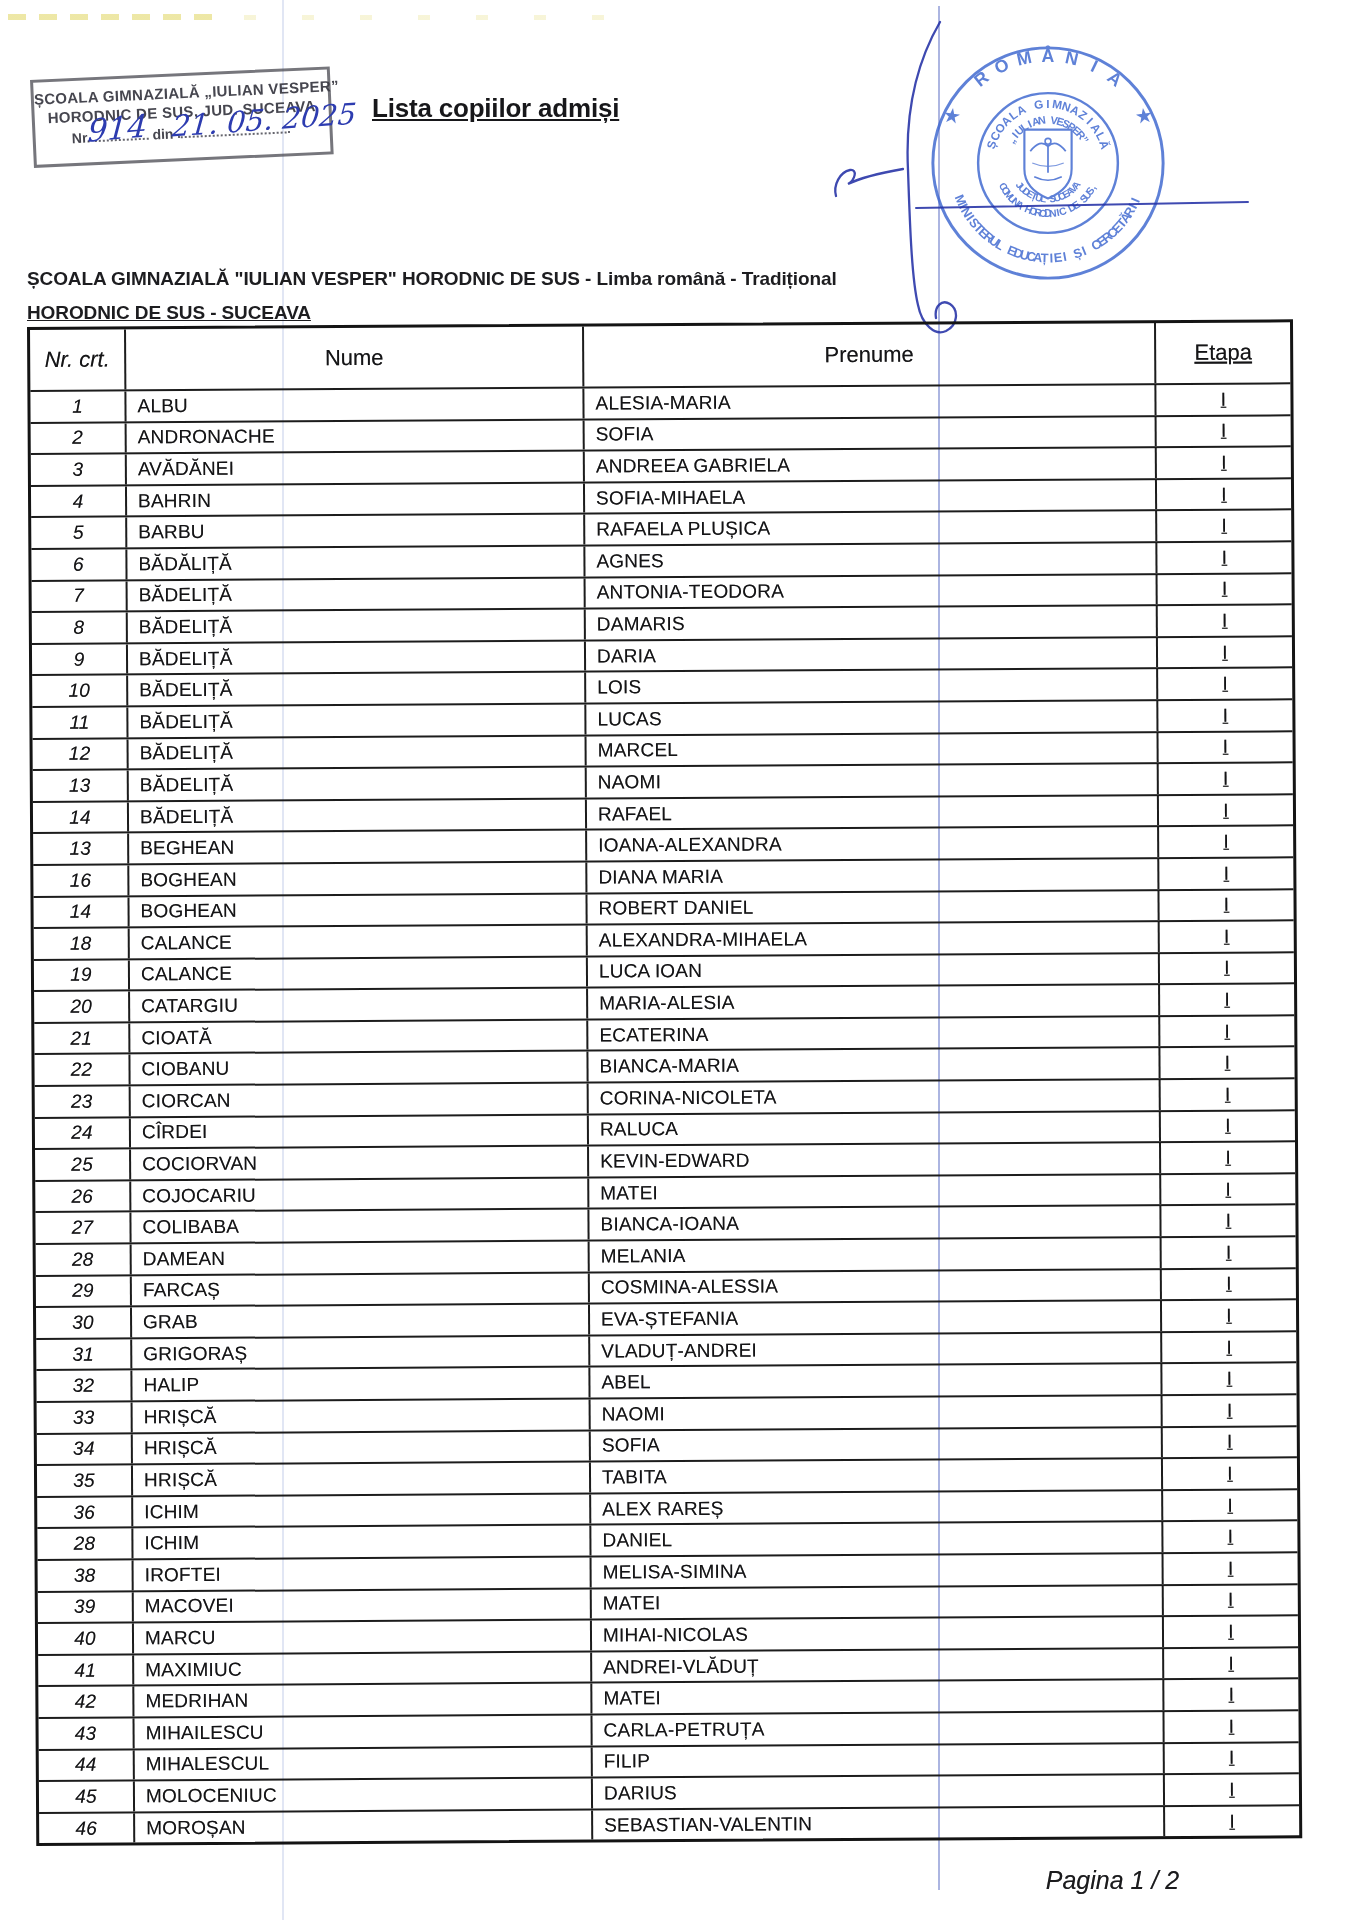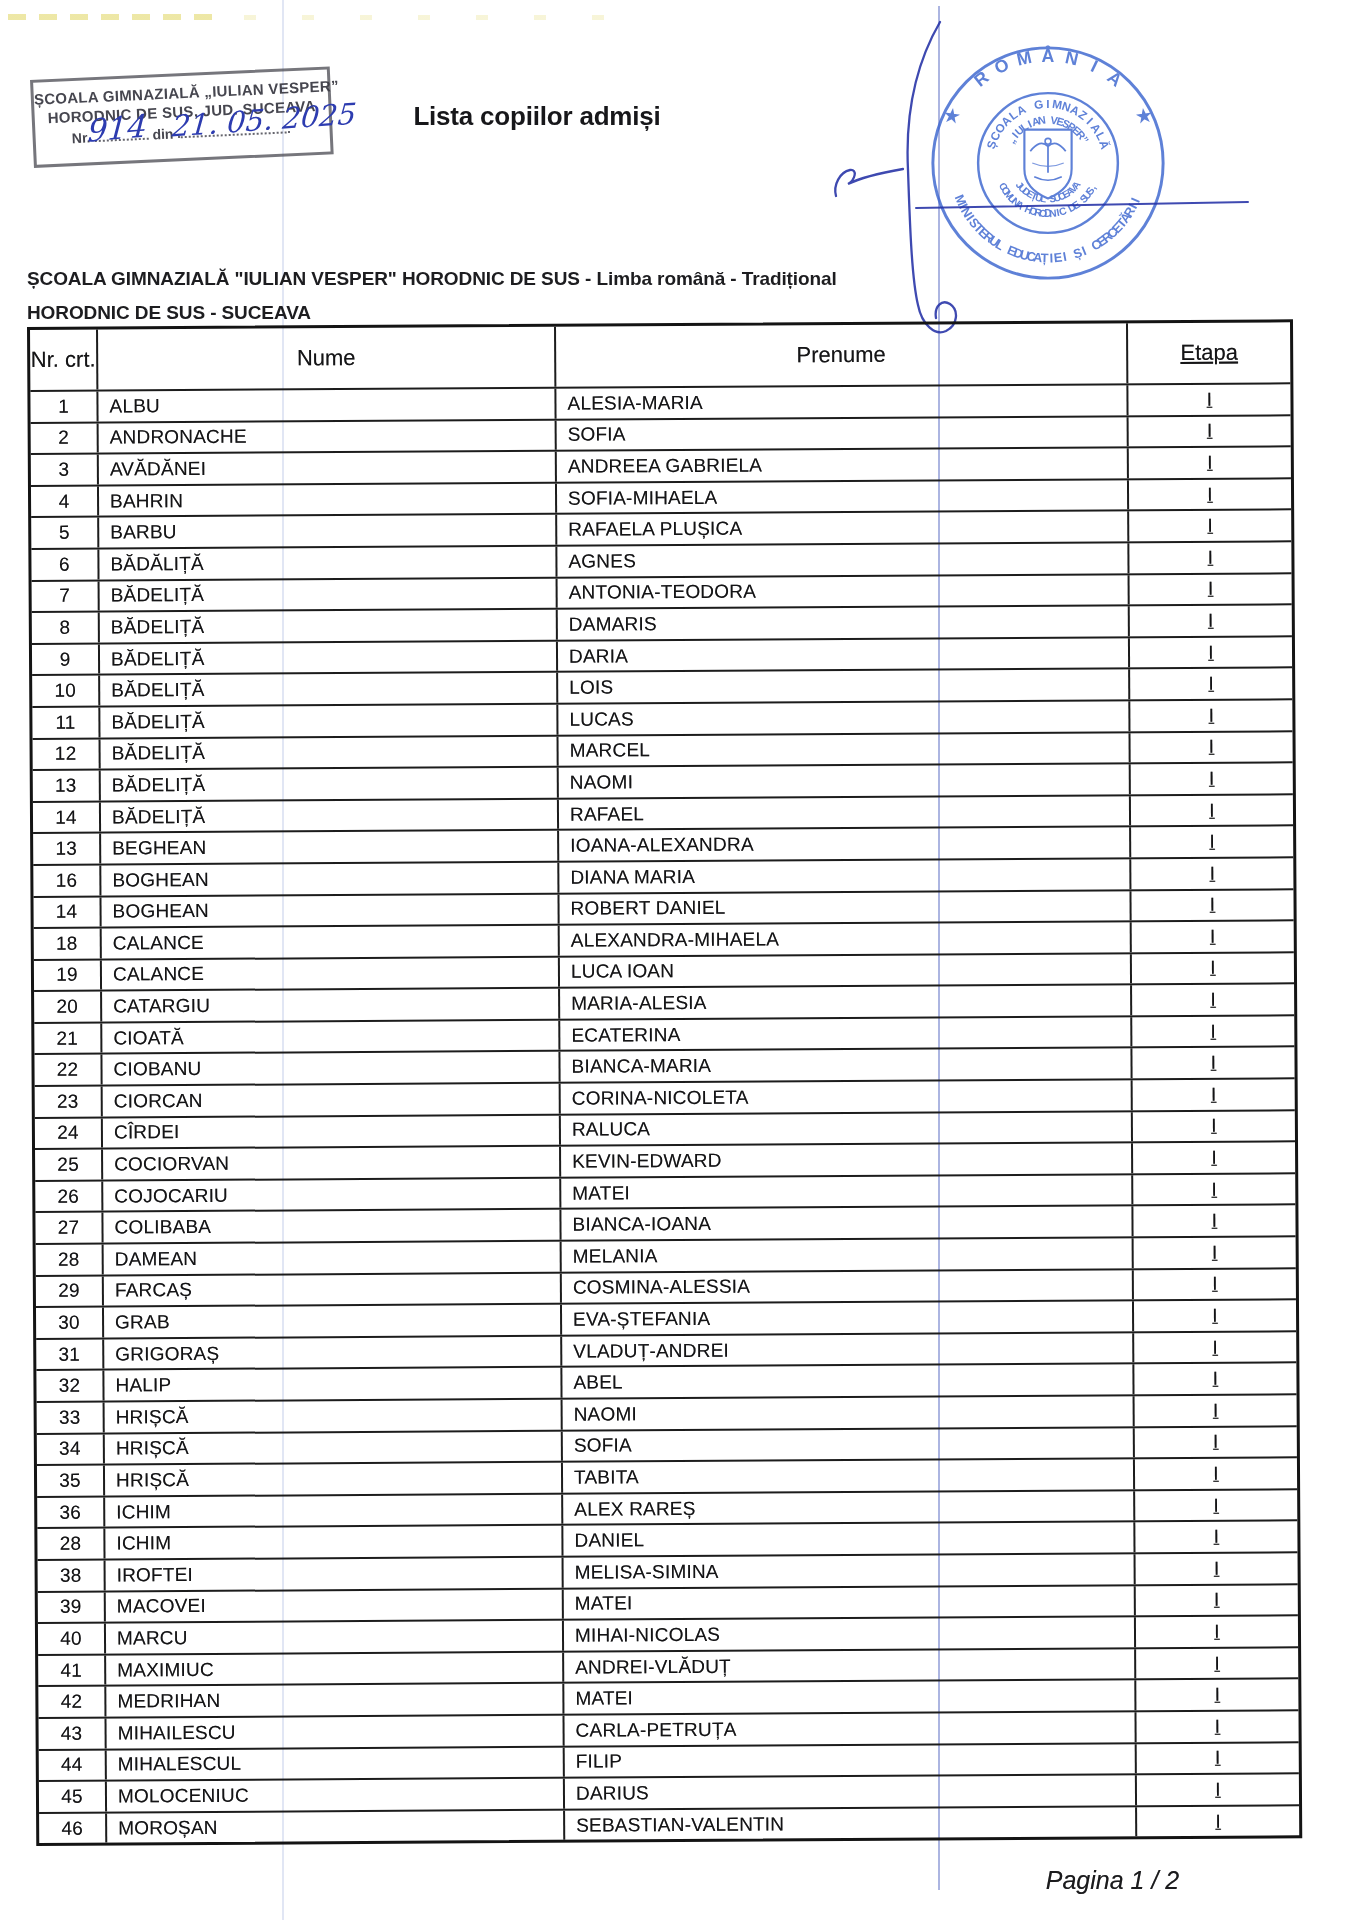--- a/index.html
+++ b/index.html
@@ -21,39 +21,39 @@
     padding-top:7px;box-sizing:border-box;background:rgba(255,255,255,0);}
   #reg-stamp .l{font-size:15px;font-weight:bold;letter-spacing:.3px;line-height:19px;white-space:nowrap;}
   #reg-line3{font-size:14px;margin-top:4px;font-weight:bold;}
   .dots{display:inline-block;border-bottom:2px dotted rgba(62,62,72,.8);width:54px;height:10px;margin:0 4px;}
   .dots.wide{width:112px;}
   .hand{font-family:"DejaVu Serif",serif;font-style:italic;color:#2d3cb0;white-space:nowrap;}
   #hw-nr{left:88px;top:110px;font-size:31px;transform:rotate(-5deg) skewX(-9deg);}
   #hw-date{left:172px;top:103px;font-size:29px;transform:rotate(-4deg) skewX(-9deg);}
 
   
-  #title{left:372px;top:98px;width:330px;text-align:center;font-weight:bold;font-size:26px;
-    line-height:36px;color:#17171a;letter-spacing:-.2px;}
+  #title{left:372px;top:90px;width:330px;text-align:left;font-weight:bold;font-size:26px;
+    line-height:36px;color:#17171a;letter-spacing:-.2px;text-decoration:underline;}
 
   
   .subtitle{left:27px;font-size:19px;font-weight:bold;white-space:nowrap;color:#1d1d20;letter-spacing:-.1px;}
-  #sub1{top:268px;} #sub2{top:302px;}
+  #sub1{top:268px;} #sub2{top:302px;text-decoration:underline;}
 
   
   #round-stamp{left:925px;top:40px;width:246px;height:246px;color:#3a64cf;opacity:.92;}
   #signature{left:760px;top:18px;width:545px;height:345px;}
 
   
   #tbl{left:27px;top:327px;width:1266px;border:3px solid #141414;transform:rotate(-0.35deg);
     transform-origin:0 0;box-sizing:border-box;background:transparent;}
   .hrow{height:60px;display:flex;font-size:22px;color:#151517;}
   .drow{height:29.6px;display:flex;border-top:2px solid #1c1c1c;font-size:19px;letter-spacing:.2px;color:#141416;}
   .hrow,.drow{text-shadow:0 0 .5px rgba(25,25,25,.55);}
   .c{display:flex;align-items:center;box-sizing:border-box;overflow:hidden;white-space:nowrap;}
-  .c-nr{width:66px;justify-content:center;}
+  .c-nr{width:94px;justify-content:center;font-style:italic;}
   .c-nume{width:458px;border-left:2.5px solid #1c1c1c;padding-left:11px;}
   .c-pre{width:572px;border-left:2.5px solid #1c1c1c;padding-left:11px;}
   .c-eta{flex:1;border-left:2.5px solid #1c1c1c;justify-content:center;text-decoration:underline;}
   .hrow .c{justify-content:center;padding-left:0;}
 
   
   #footer{left:995px;top:1866px;width:235px;text-align:center;font-size:25px;color:#1b1b1d;
     text-shadow:0 0 .5px rgba(25,25,25,.5);font-style:italic;}
 </style>
 </head>

